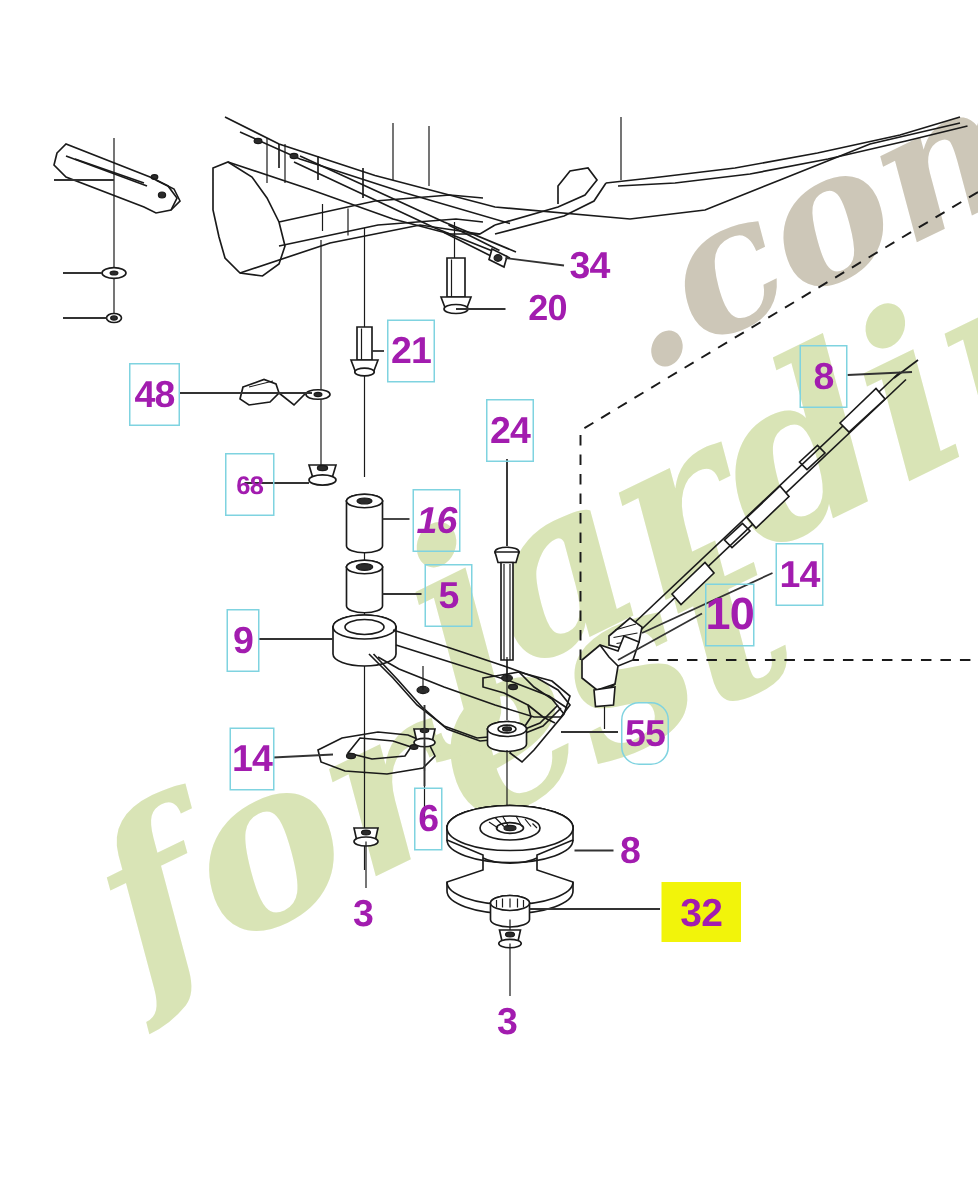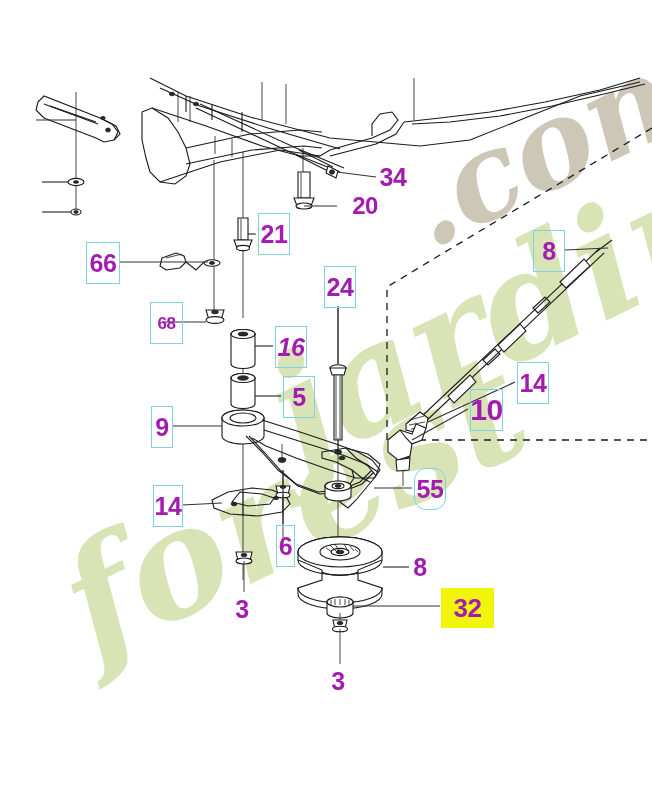--- a/index.html
+++ b/index.html
@@ -354,21 +354,21 @@
       <line class="ln-lead" x1="515" y1="382" x2="428" y2="422"></line>
       <line class="ln-lead" x1="468" y1="409" x2="412" y2="440"></line>
     </g>
   </svg>
 
   <div id="callout-layer">
       <div class="callout plain" style="left: 378px; top: 164px; width: 30px; height: 26px; font-size: 25px;">34</div>
       <div class="callout plain" style="left: 350px; top: 193px; width: 30px; height: 26px; font-size: 24px;">20</div>
       <div class="callout boxed" style="left: 258px; top: 213px; width: 30px; height: 40px; font-size: 25px;">21</div>
       <div class="callout boxed" style="left: 533px; top: 230px; width: 30px; height: 40px; font-size: 25px;">8</div>
-      <div class="callout boxed" style="left: 86px; top: 242px; width: 32px; height: 40px; font-size: 25px;">66</div>
+      <div class="callout boxed" style="left: 86px; top: 242px; width: 32px; height: 40px; font-size: 25px;">48</div>
       <div class="callout boxed" style="left: 324px; top: 266px; width: 30px; height: 40px; font-size: 25px;">24</div>
       <div class="callout boxed" style="left: 130px; top: 302px; width: 31px; height: 40px; font-size: 17px; margin-left: 20px;">68</div>
       <div class="callout boxed" style="left: 275px; top: 326px; width: 30px; height: 40px; font-size: 25px; font-style: italic;">16</div>
       <div class="callout boxed" style="left: 517px; top: 362px; width: 30px; height: 40px; font-size: 25px;">14</div>
       <div class="callout boxed" style="left: 283px; top: 376px; width: 30px; height: 40px; font-size: 25px;">5</div>
       <div class="callout boxed" style="left: 470px; top: 389px; width: 31px; height: 40px; font-size: 30px;">10</div>
       <div class="callout boxed" style="left: 151px; top: 406px; width: 20px; height: 40px; font-size: 25px;">9</div>
       <div class="callout boxed" style="left: 414px; top: 468px; width: 30px; height: 40px; font-size: 25px; border-radius: 12px;">55</div>
       <div class="callout boxed" style="left: 153px; top: 485px; width: 28px; height: 40px; font-size: 25px;">14</div>
       <div class="callout boxed" style="left: 276px; top: 525px; width: 17px; height: 40px; font-size: 25px;">6</div>

